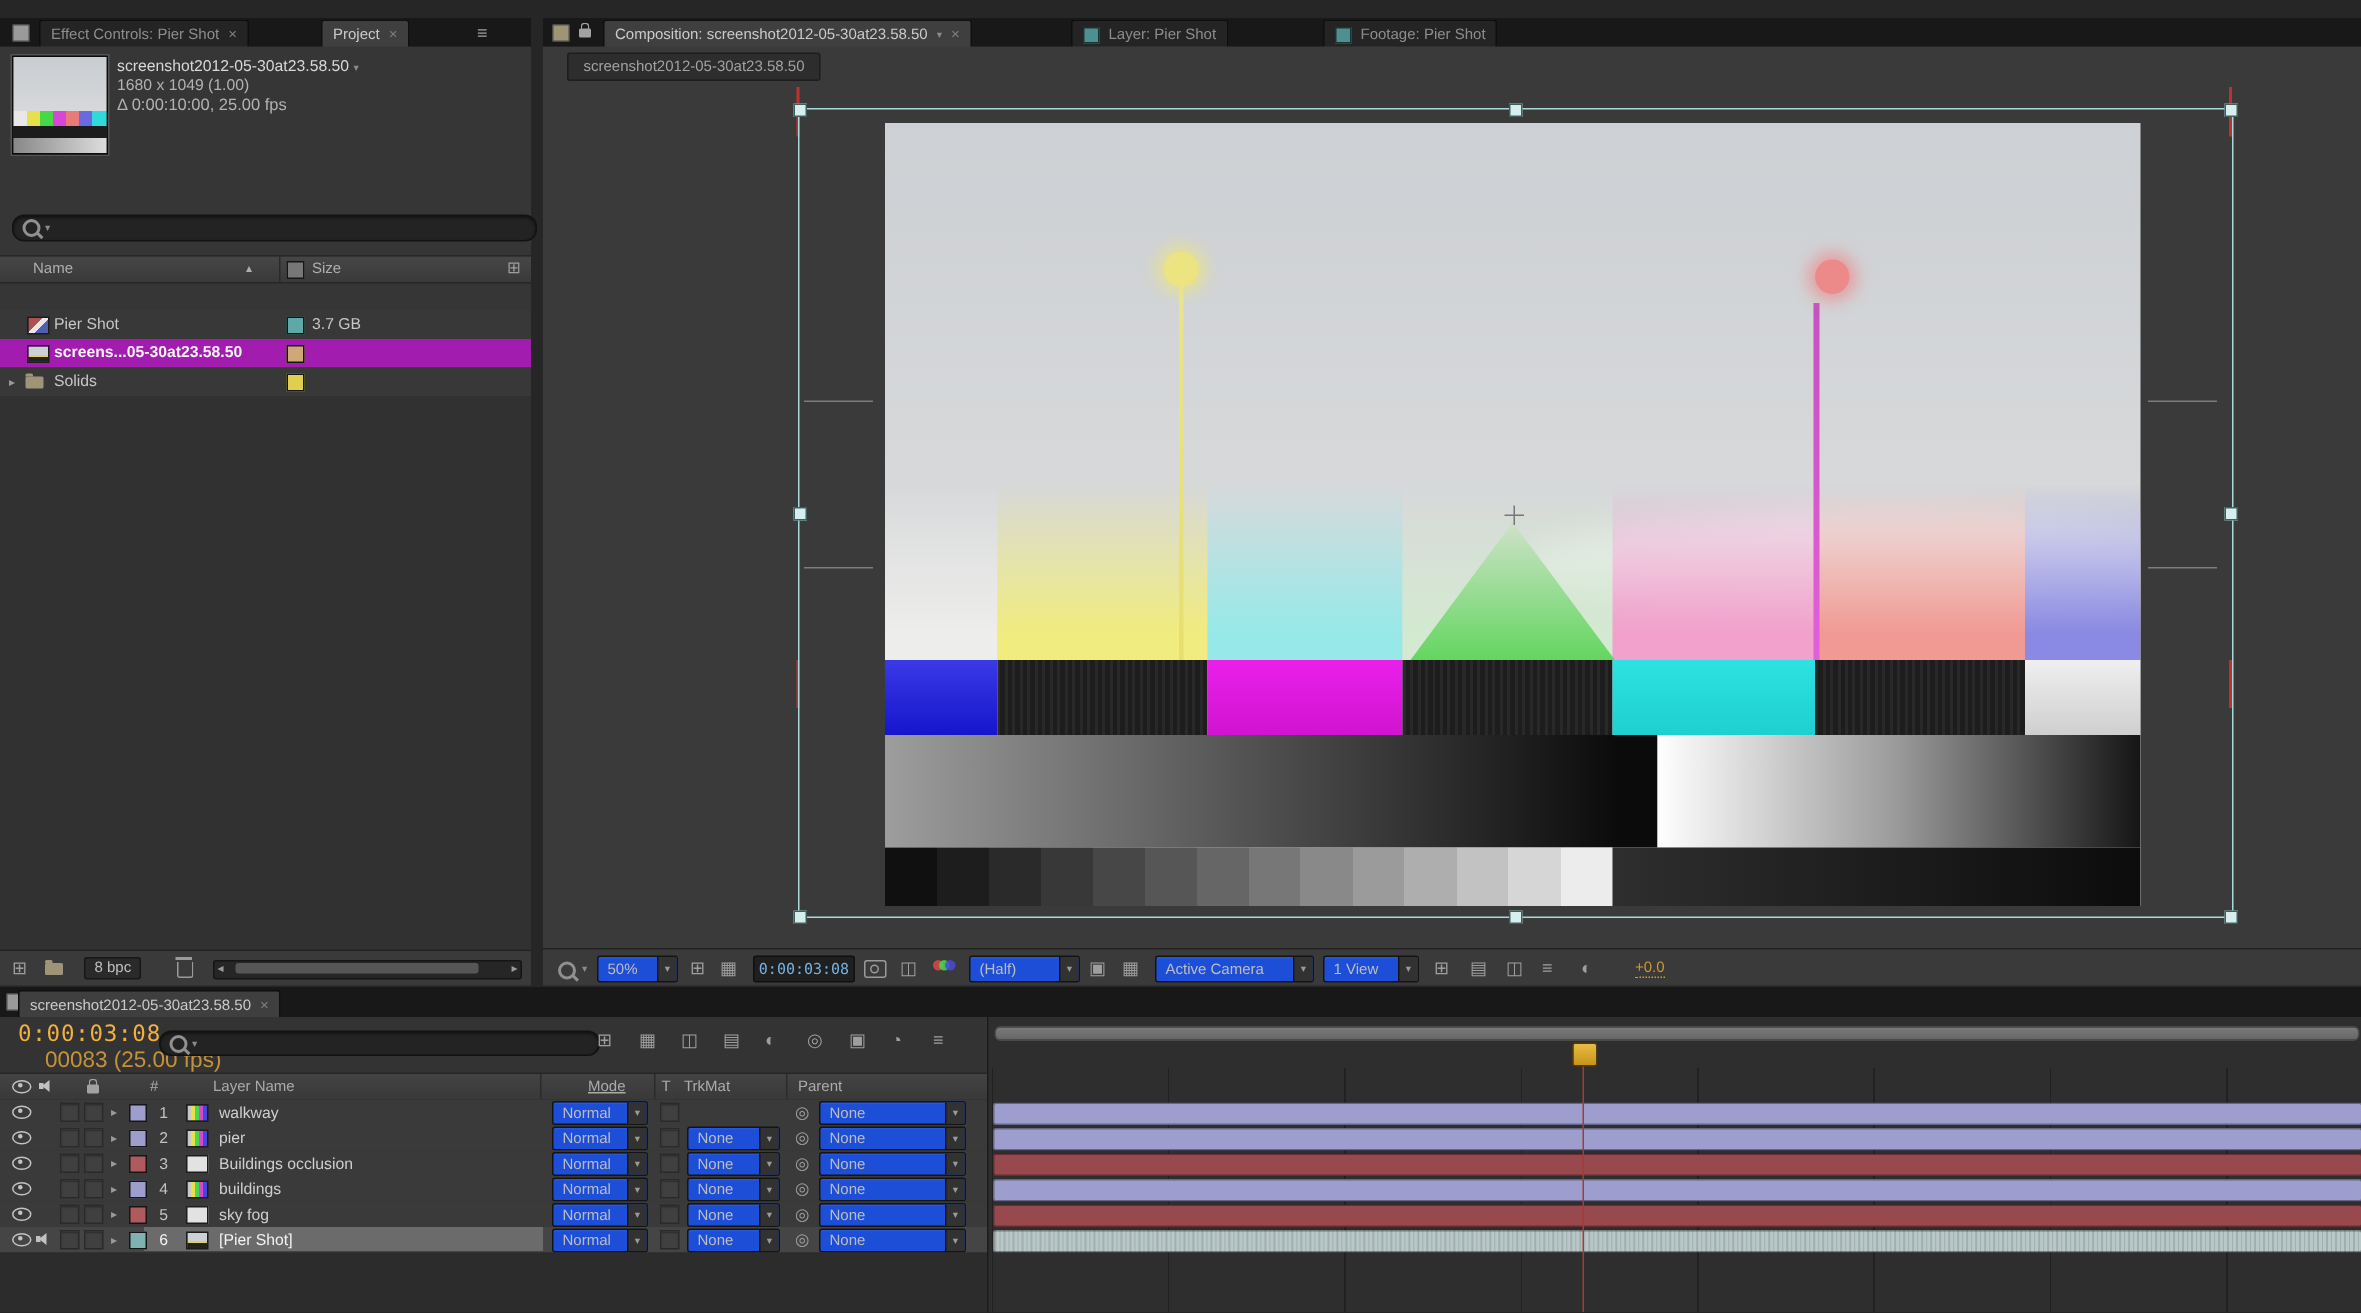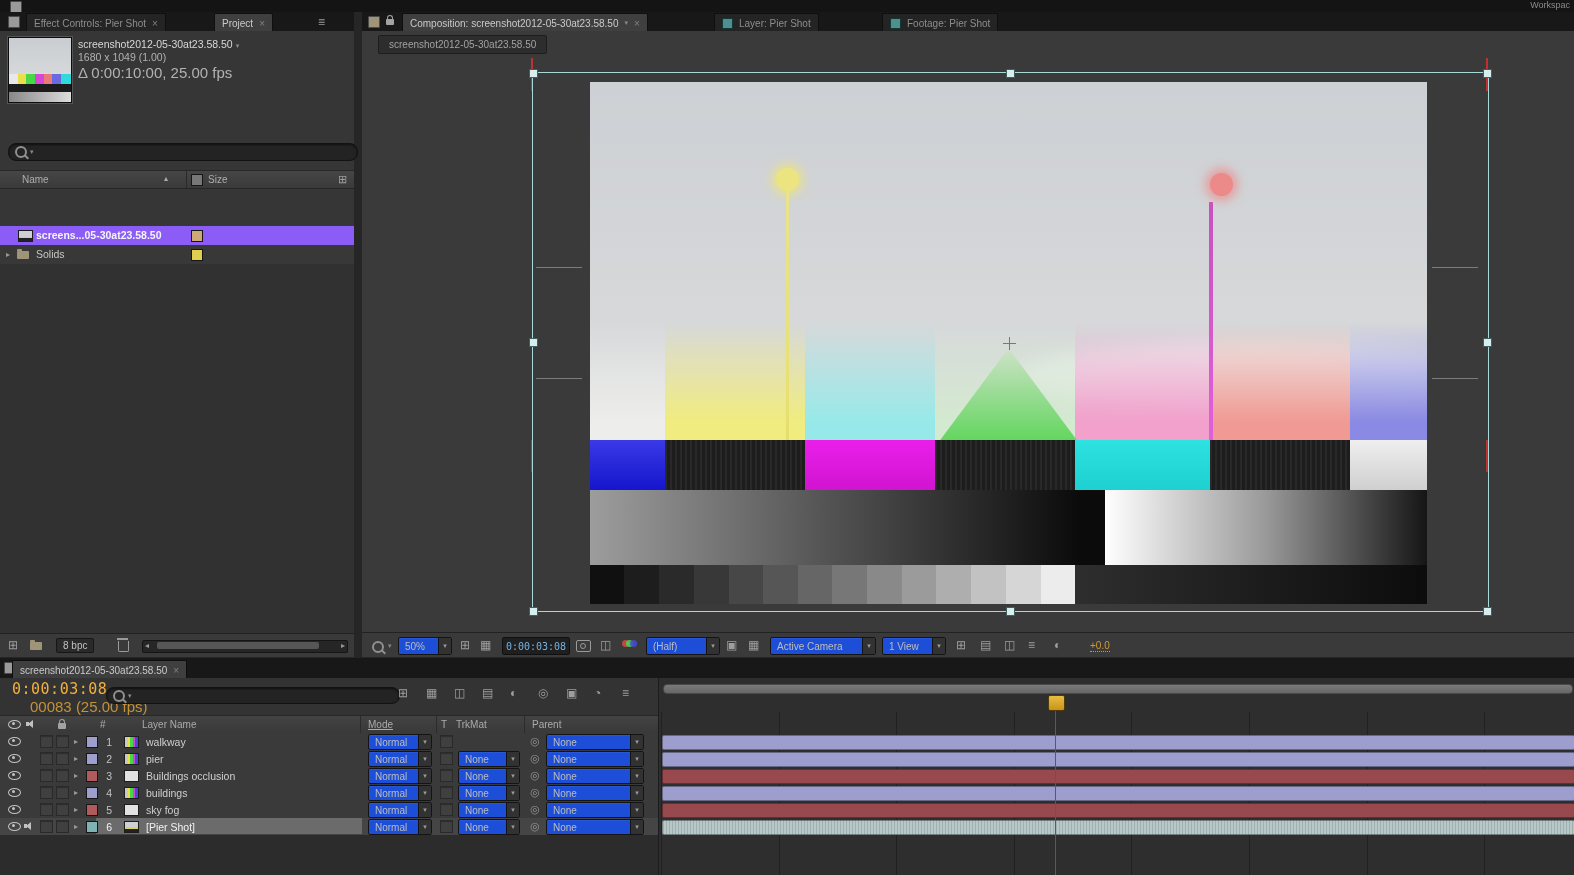--- a/index.html
+++ b/index.html
@@ -40,21 +40,21 @@
 .rgbico i{position:absolute;width:7px;height:7px;border-radius:50%;opacity:.85;}
 .mini-cb{position:absolute;width:13px;height:10px;border:1px solid #1d1d1d;background:linear-gradient(90deg,#c8c8c8 0 20%,#e8e04a 20% 40%,#46d846 40% 60%,#d846d8 60% 80%,#4646d8 80% 100%);}
 .mini-solid{position:absolute;width:13px;height:10px;border:1px solid #1d1d1d;background:#e2e2e2;}
 .mini-comp{position:absolute;width:13px;height:10px;border:1px solid #1d1d1d;background:linear-gradient(135deg,#b05050 0 40%,#e8e8e8 40% 60%,#5060b0 60% 100%);}
 .mini-foot{position:absolute;width:13px;height:10px;border:1px solid #1d1d1d;background:linear-gradient(180deg,#cdd1d5 0 55%,#e0d060 55% 70%,#222 70% 100%);}
 
 #project{position:absolute;left:0;top:31px;width:354px;height:625px;background:#363636;}
 .prow{position:absolute;left:0;width:354px;height:19px;font-size:10.5px;color:#c6c6c6;}
 .prow .pname{position:absolute;left:36px;top:3px;white-space:nowrap;}
 .prow .psize{position:absolute;left:208px;top:3px;}
-.prow.sel{background:#8b5cf6;}
+.prow.sel{background:#a21caf;}
 .prow.sel .pname{font-weight:bold;color:#f5f5f5;}
 .pcolhead{position:absolute;left:0;top:139px;width:354px;height:17px;background:linear-gradient(#464646,#3a3a3a);border-top:1px solid #262626;border-bottom:1px solid #262626;font-size:10px;color:#aeaeae;}
 .vline{position:absolute;top:0;bottom:0;width:1px;background:#2a2a2a;}
 
 #viewer{position:absolute;left:362px;top:31px;width:1212px;height:625px;background:#3a3a3a;}
 .comp-tab{position:absolute;left:16px;top:4px;height:17px;display:flex;align-items:center;padding:0 10px;background:#2d2d2d;border:1px solid #1d1d1d;border-radius:2px;font-size:10px;color:#a2a2a2;white-space:nowrap;}
 #comp{position:absolute;left:228px;top:51px;width:837px;height:522px;overflow:hidden;background:linear-gradient(180deg,#cdd0d4 0%,#d5d7d9 40%,#dadbdc 62%);}
 .band{position:absolute;top:46%;height:22.6%;}
 .b2{position:absolute;top:68.6%;height:9.6%;}
 .darkblk{background:#1d1d1d;background-image:repeating-linear-gradient(90deg,rgba(255,255,255,.05) 0 2px,transparent 2px 5px);}
@@ -90,24 +90,20 @@
 .ph-line{position:absolute;left:396px;top:31px;bottom:0;width:1px;background:#a83a34;}
 .ph-head{position:absolute;left:389px;top:17px;width:15px;height:14px;background:linear-gradient(#e8bc44,#c89418);border:1px solid #4e3c0a;border-radius:2px;}
 .hdr-txt{position:absolute;top:3px;}
 .exposure{position:absolute;top:7px;font-size:10px;color:#d29a2e;border-bottom:1px dotted #d29a2e;}
 </style>
 </head>
 <body>
 
 <div id="app">
 
-  <div class="abs" style="left:0;top:0;width:1574px;height:12px;background:#141414;overflow:hidden;">
-    <span class="grip" style="left:10px;top:1px;"></span>
-    <span class="abs" style="right:4px;top:0;font-size:9px;color:#8a8a8a;">Workspac</span>
-  </div>
 
   <div class="tabbar" style="left:0;top:12px;width:354px;">
     <span class="grip" style="left:8px;top:4px;"></span>
     <div class="tab" style="left:26px;">
       <span>Effect Controls: Pier Shot</span>
       <span class="x">×</span>
     </div>
     <div class="tab active" style="left:214px;">
       <span>Project</span>
       <span class="x">×</span>
@@ -140,36 +136,42 @@
       <div class="abs" style="left:0;top:56%;width:100%;height:16%;background:linear-gradient(90deg,#e8e8e8 0 14%,#e8e04a 14% 28%,#46d846 28% 42%,#d846d8 42% 56%,#e87a7a 56% 70%,#6a6ae0 70% 84%,#30dada 84% 100%);"></div>
       <div class="abs" style="left:0;top:72%;width:100%;height:12%;background:#1c1c1c;"></div>
       <div class="abs" style="left:0;top:84%;width:100%;height:16%;background:linear-gradient(90deg,#888,#ddd);"></div>
     </div>
 
     <div class="abs" style="left:78px;top:7px;color:#d8d8d8;font-size:10.5px;white-space:nowrap;">
       <span>screenshot2012-05-30at23.58.50</span>
       <span class="tinyarr">▾</span>
     </div>
     <div class="abs" style="left:78px;top:20px;font-size:10.5px;color:#b2b2b2;">1680 x 1049 (1.00)</div>
-    <div class="abs" style="left:78px;top:33px;font-size:15px;color:#b2b2b2;">Δ 0:00:10:00, 25.00 fps</div>
+    <div class="abs" style="left:78px;top:33px;font-size:11px;color:#b2b2b2;">Δ 0:00:10:00, 25.00 fps</div>
 
     <div class="searchbox" style="left:8px;top:112px;width:336px;height:16px;">
       <span class="mag"></span>
       <span class="tinyarr">▾</span>
     </div>
 
     <div class="pcolhead">
       <span class="hdr-txt" style="left:22px;">Name</span>
       <span class="hdr-txt" style="left:164px;font-size:8px;">▴</span>
       <span class="vline" style="left:186px;"></span>
       <span class="chip" style="left:191px;top:3px;background:#777;"></span>
       <span class="hdr-txt" style="left:208px;">Size</span>
       <span class="ico" style="left:338px;top:3px;font-size:11px;">⊞</span>
     </div>
 
+    <div class="prow" style="top:176px;background:#383838;">
+      <span class="mini-comp" style="left:18px;top:4px;"></span>
+      <span class="pname">Pier Shot</span>
+      <span class="chip" style="left:191px;top:4px;background:#5fa8a8;"></span>
+      <span class="psize">3.7 GB</span>
+    </div>
     <div class="prow sel" style="top:195px;">
       <span class="mini-foot" style="left:18px;top:4px;"></span>
       <span class="pname">screens...05-30at23.58.50</span>
       <span class="chip" style="left:191px;top:4px;background:#cfa878;"></span>
       <span class="psize"></span>
     </div>
     <div class="prow" style="top:214px;background:#383838;">
       <span class="disc" style="left:6px;top:5px;">▸</span>
       <span class="folder" style="left:17px;top:6px;"></span>
       <span class="pname">Solids</span>
@@ -320,21 +322,21 @@
       <span class="ico" style="left:594px;top:9px;">◔</span>
       <span class="ico" style="left:622px;top:9px;">≡</span>
 
       <div class="tl-colhead">
         <span class="eye" style="left:8px;top:4px;"></span>
         <span class="spk" style="left:26px;top:3px;"></span>
         <span class="lock" style="left:58px;top:7px;"></span>
         <span class="hdr-txt" style="left:100px;">#</span>
         <span class="hdr-txt" style="left:142px;">Layer Name</span>
         <span class="vline" style="left:360px;background:#2b2b2b;"></span>
-        <span class="hdr-txt" style="left:368px;text-decoration:underline;">Mode</span>
+        <span class="hdr-txt" style="left:392px;text-decoration:underline;">Mode</span>
         <span class="vline" style="left:436px;background:#2b2b2b;"></span>
         <span class="hdr-txt" style="left:441px;">T</span>
         <span class="hdr-txt" style="left:456px;">TrkMat</span>
         <span class="vline" style="left:524px;background:#2b2b2b;"></span>
         <span class="hdr-txt" style="left:532px;">Parent</span>
       </div>
 
       <div class="lrow" style="top:55px;">
         <span class="eye" style="left:8px;top:4px;"></span>
         <span class="cell-box" style="left:40px;top:2px;"></span>

